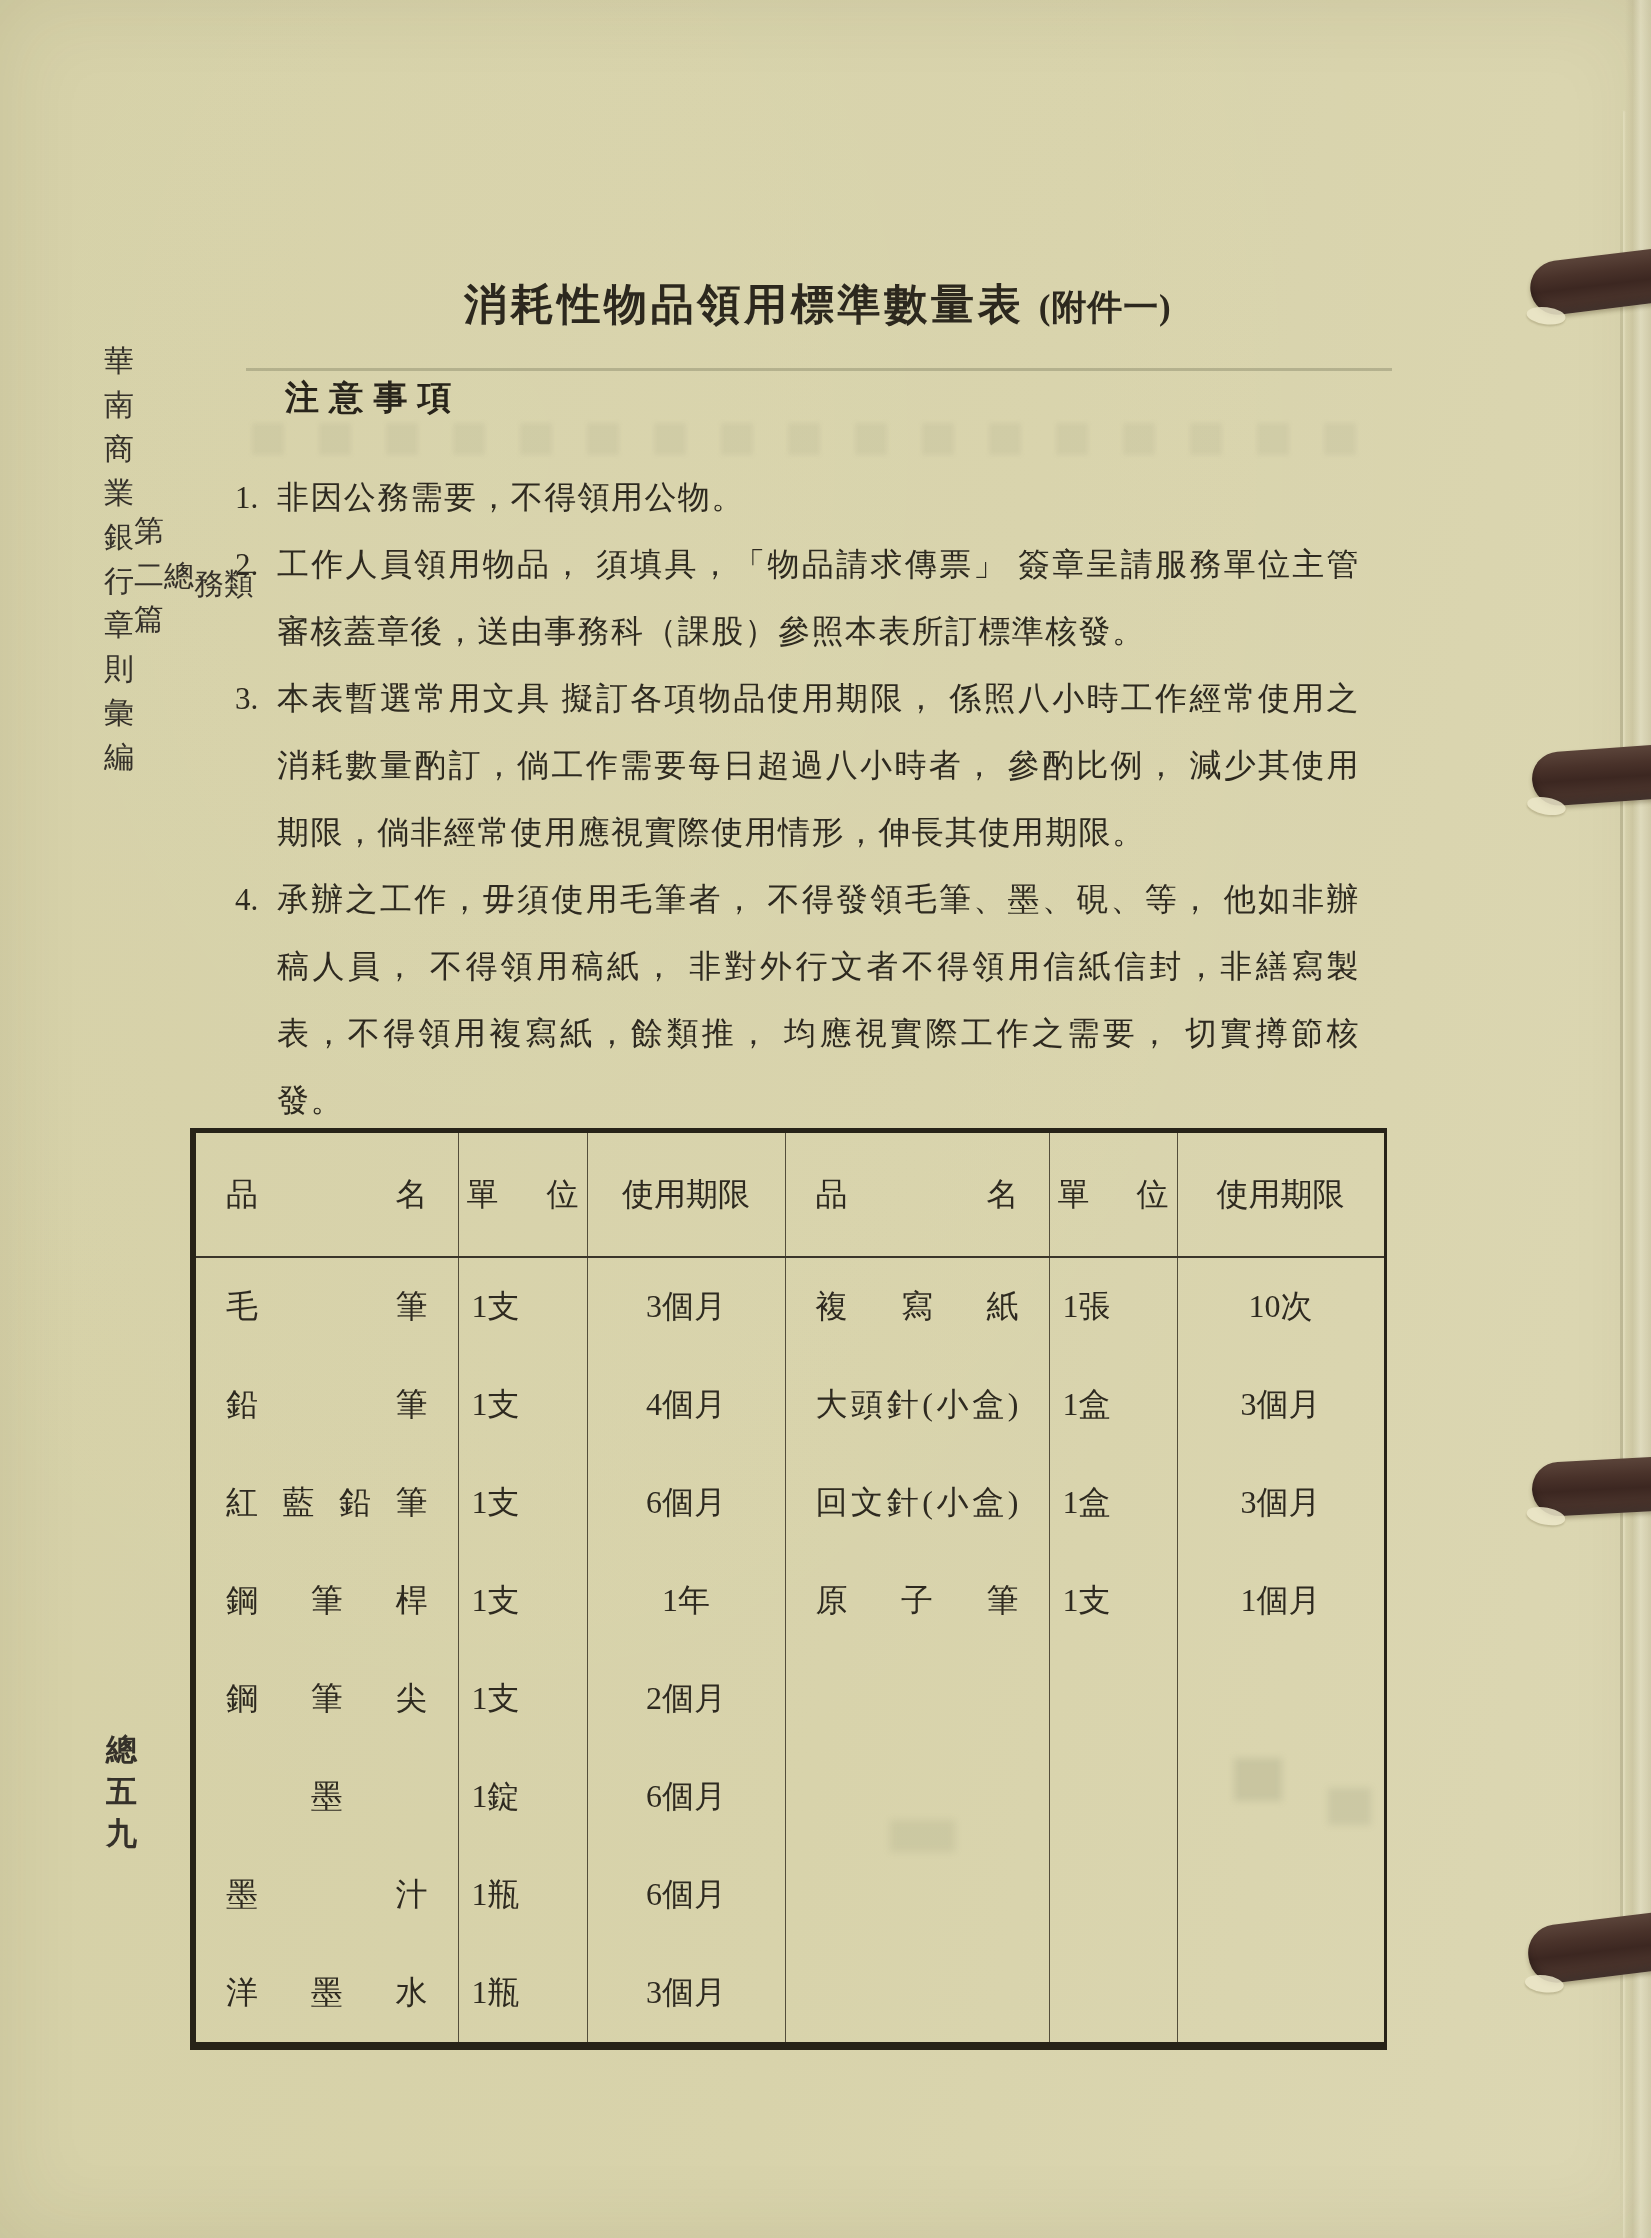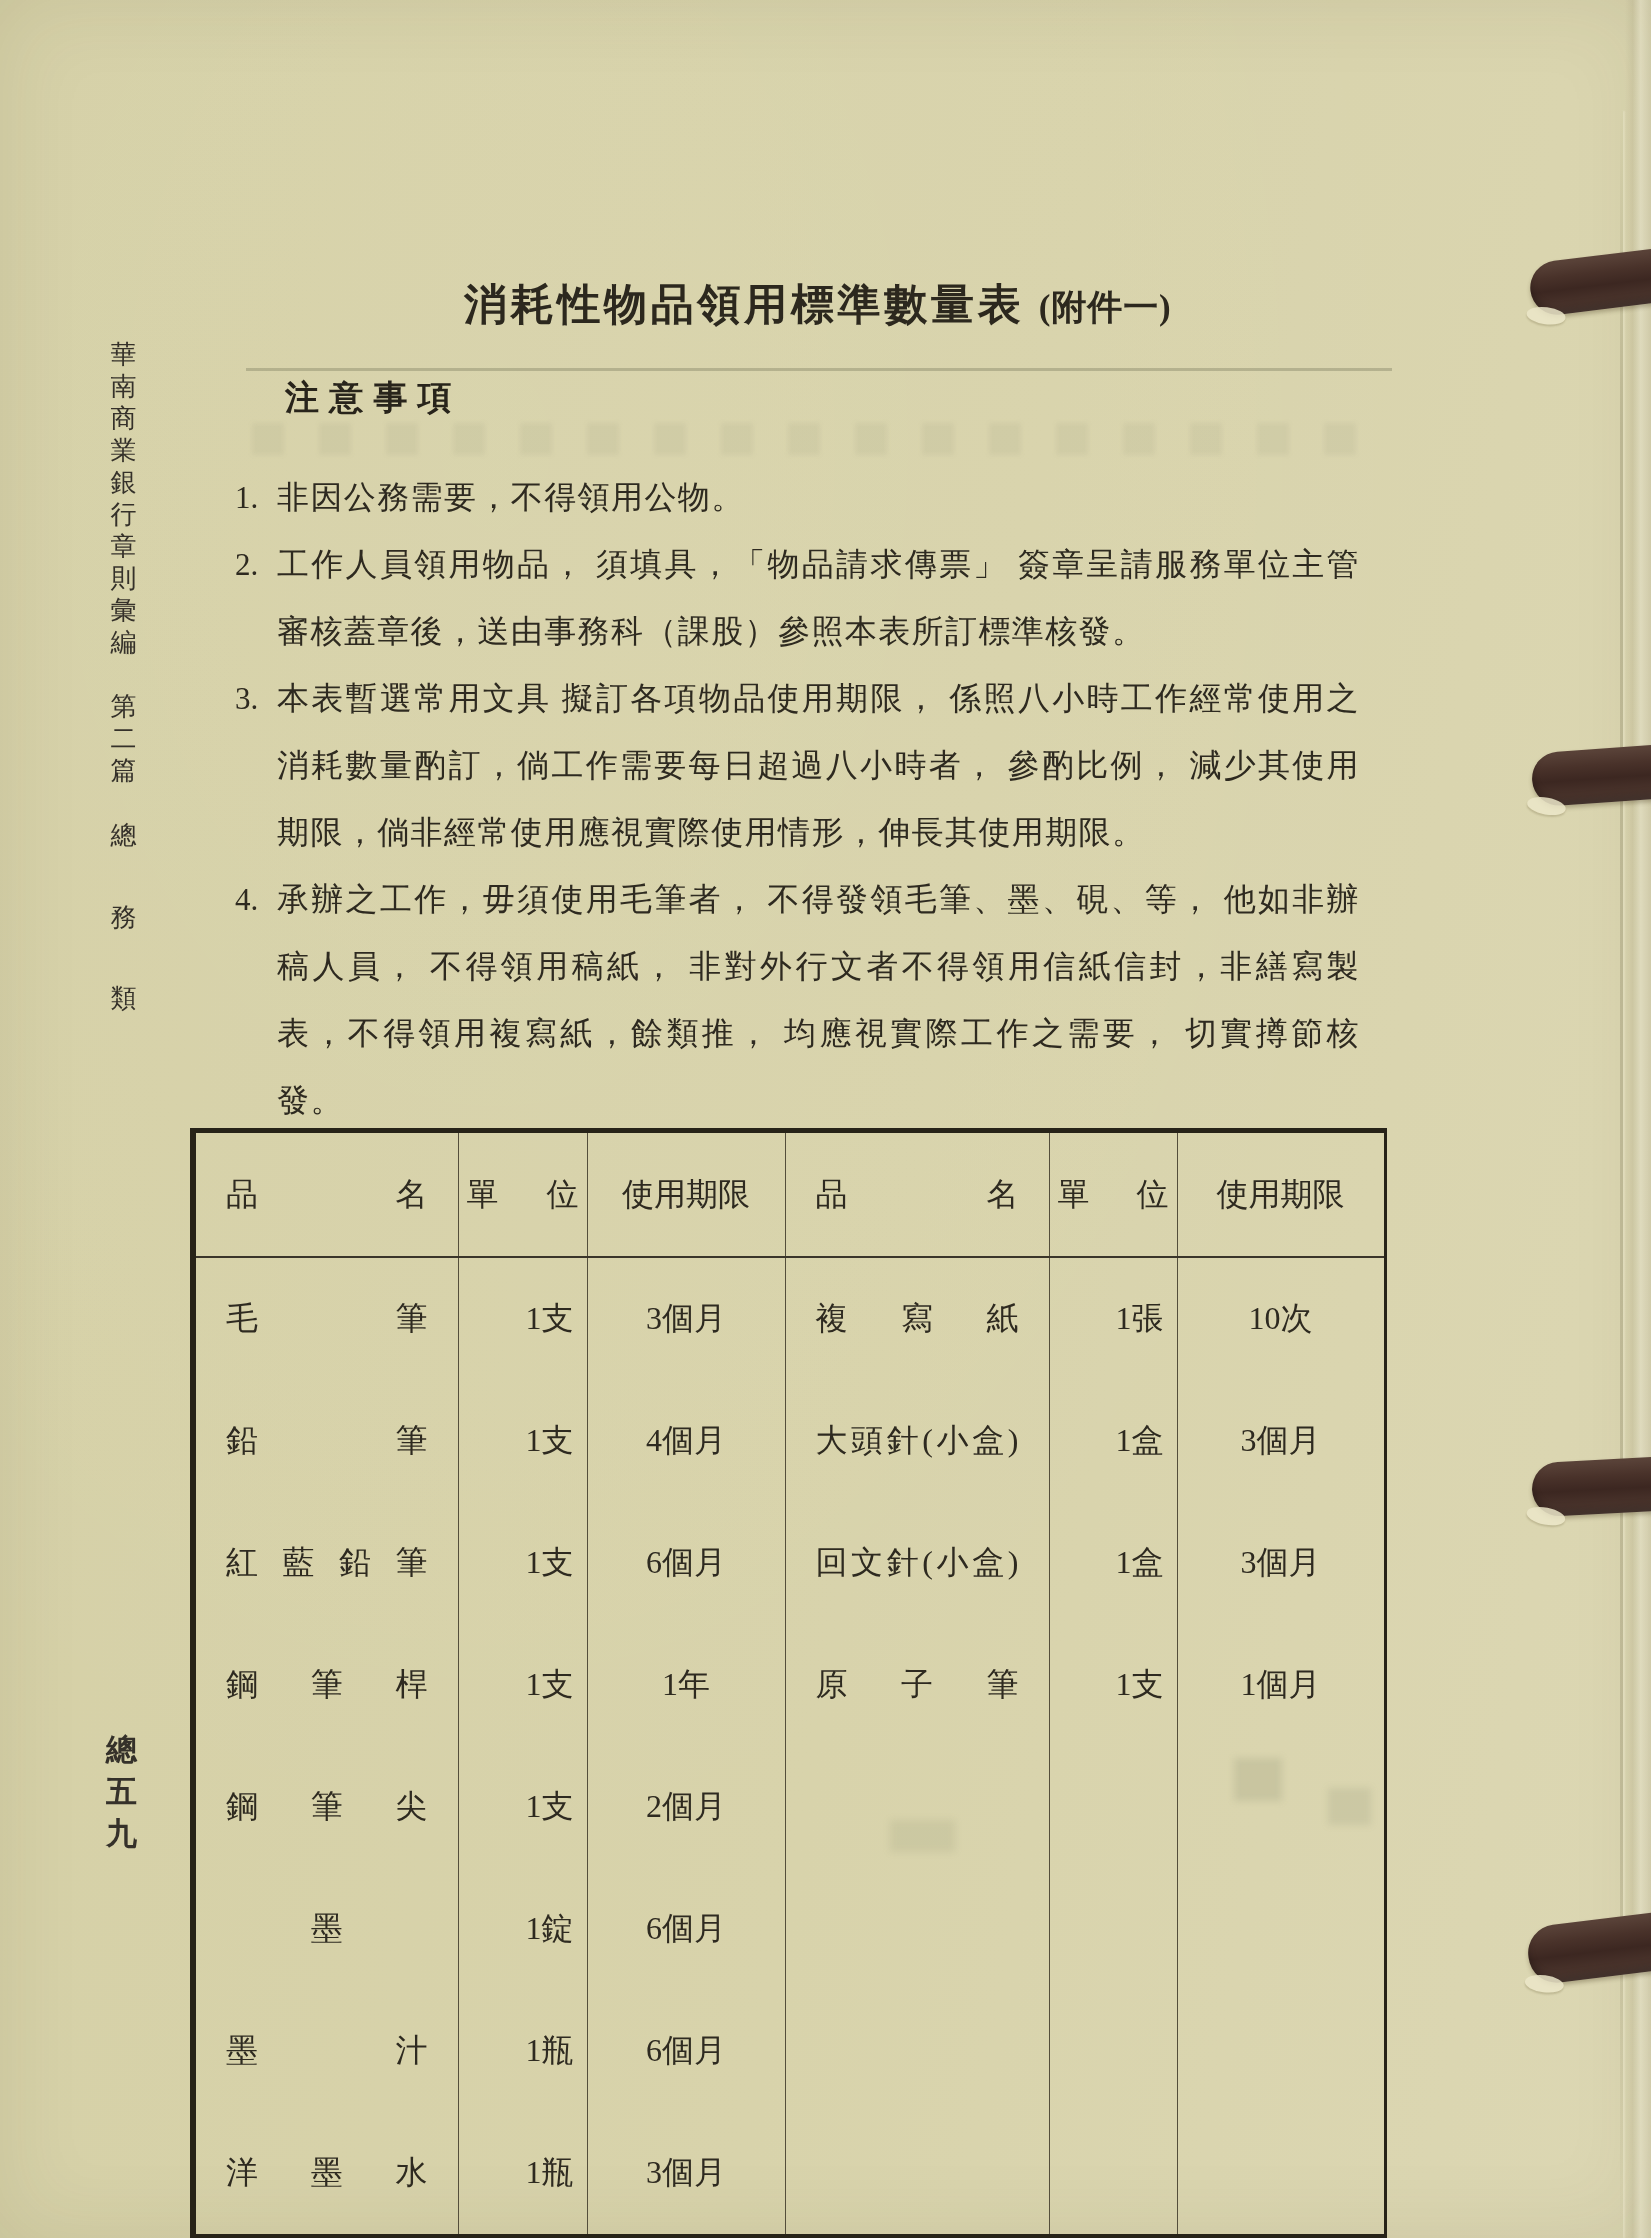--- a/index.html
+++ b/index.html
@@ -40,22 +40,22 @@
     box-shadow: 0 1.9px 1.9px rgba(90,80,40,0.25);
   }
   .lace1 { top: 256px; width: 130px; transform: rotate(-7deg); }
   .lace2 { top: 749px; width: 128px; transform: rotate(-4deg); }
   .lace3 { top: 1460px; width: 128px; transform: rotate(-3deg); }
   .lace4 { top: 1920px; width: 132px; height: 58px; transform: rotate(-7deg); }
 
   
   .spine {
     position: absolute; left: 104px; top: 339px; width: 39px;
-    display: flex; flex-direction: column; align-items: center;
-    font-size: 26px; line-height: 32px; color: #35312a; font-weight: 500;
+    display: flex; flex-direction: row; align-items: center;
+    font-size: 30px; line-height: 44px; color: #35312a; font-weight: 500;
   }
   .v-seg { width: 33px; word-break: break-all; text-align: center; }
   .seg1 { margin-top: 32px; }
   .seg2 { margin-top: 33px; }
   .seg3 { margin-top: 50px; }
   .seg4 { margin-top: 49px; }
 
   .page-num {
     position: absolute; left: 106px; top: 1729px; width: 39px;
     font-size: 31px; line-height: 42px; color: #35312a;
@@ -100,21 +100,21 @@
     border-left: 1.9px solid #544e3b; border-right: 1.9px solid #544e3b;
     font-size: 32px; color: #2e2a20; font-weight: 500;
     overflow: hidden; white-space: nowrap;
   }
   .supply-table th:first-child, .supply-table td:first-child { border-left: none; }
   .supply-table th:last-child, .supply-table td:last-child { border-right: none; }
   .supply-table thead th { height: 123px; border-bottom: 2.8px solid #3a352a; }
   .supply-table tbody td { height: 90px; }
   .cell-name   { text-align: justify; text-align-last: justify; padding: 0 30px; }
   .cell-name.single { text-align: center; text-align-last: center; }
-  .cell-unit   { text-align: right; padding: 16px 13px; }
+  .cell-unit   { text-align: left; padding: 4px 13px; }
   thead .cell-unit { text-align: justify; text-align-last: justify; padding: 0 8px; }
   .cell-period { text-align: center; padding: 0 7.4px; }
 
   
   .ghost { position: absolute; pointer-events: none; }
   .ghost-rule { left: 246px; top: 368px; width: 1146px; height: 2.8px;
     background: rgba(122,122,92,0.38); filter: blur(0.6px); }
   .ghost-band { left: 252px; top: 423px; width: 1132px; height: 32px;
     background: repeating-linear-gradient(90deg, rgba(118,122,92,0.16) 0 32px, rgba(0,0,0,0) 32px 67px);
     filter: blur(2.8px); opacity: 0.55; }

